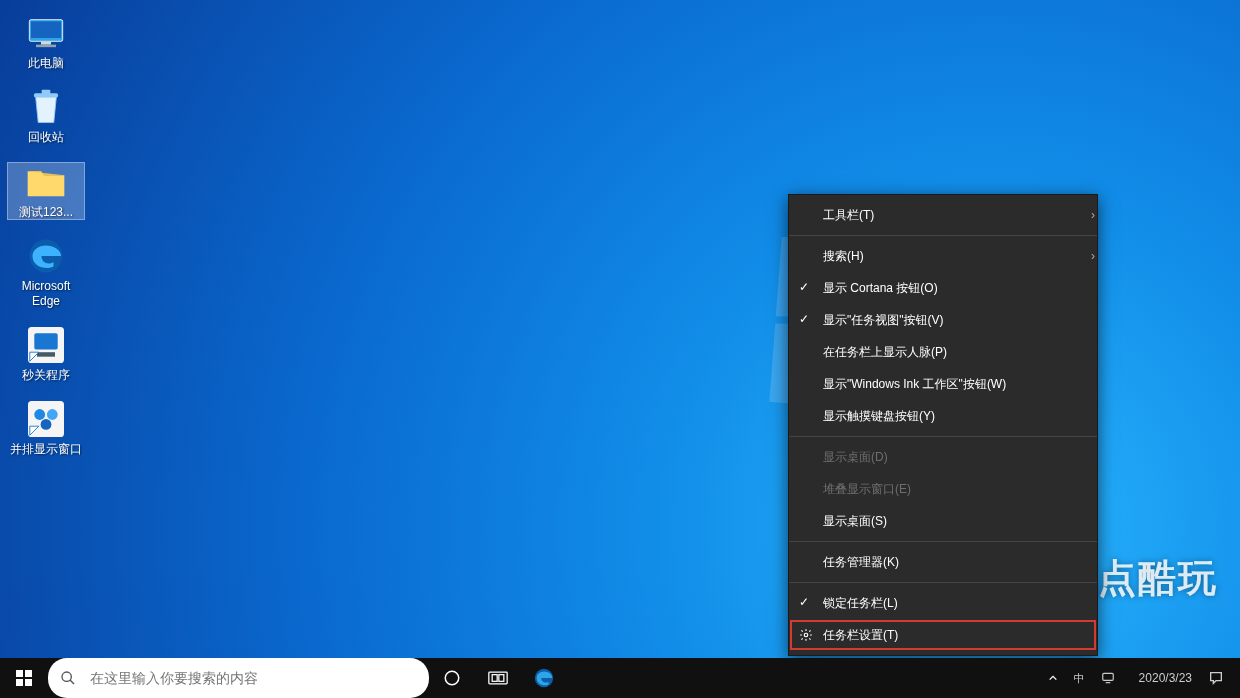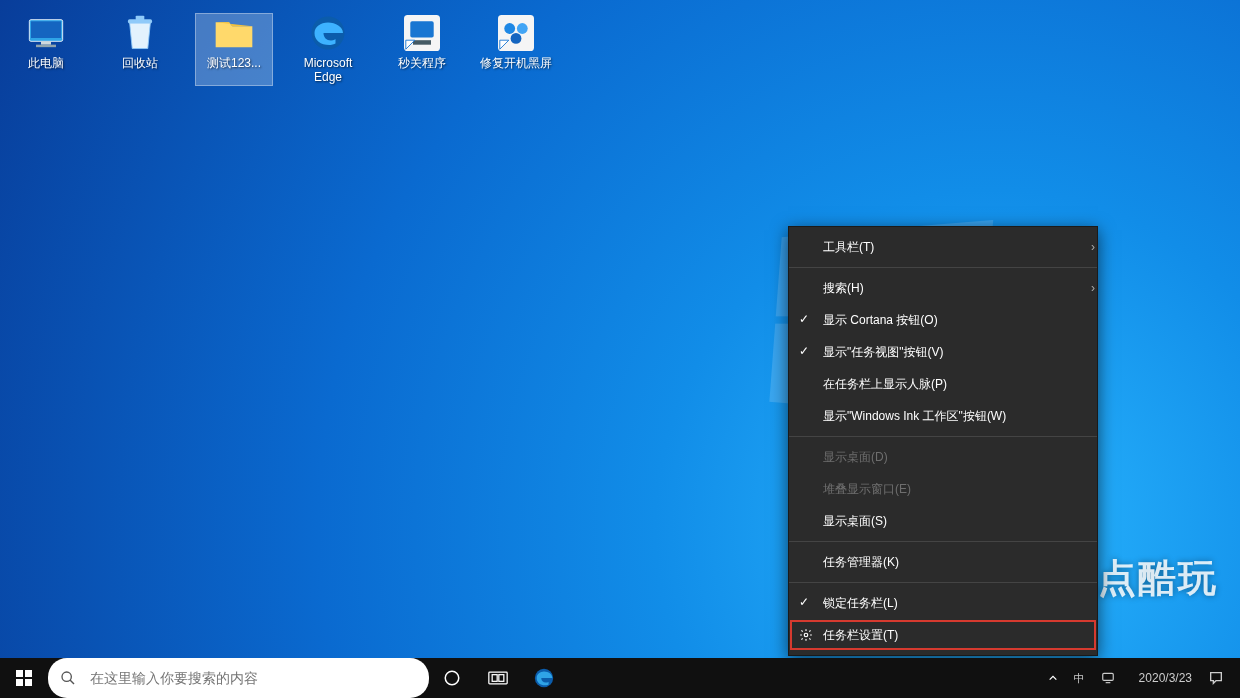--- a/index.html
+++ b/index.html
@@ -11,21 +11,21 @@
     position: absolute; inset: 0; bottom: 40px;
     background: radial-gradient(circle at 80% 80%, #29b6ff 0%, #118de8 30%, #0a6ad0 60%, #083d9a 100%);
   }
   
   .win-logo-bg {
     position:absolute; right:260px; top:230px; width:220px; height:180px;
     display:grid; grid-template-columns:1fr 1fr; grid-template-rows:1fr 1fr;
     gap:8px; opacity:0.15; transform: perspective(400px) rotateY(-20deg) skewX(-5deg);
   }
   .win-logo-bg div { background:#fff; }
-  .icon-grid { position:absolute; top:14px; left:8px; display:flex; gap:18px; }
+  .icon-grid { position:absolute; top:14px; left:8px; display:flex; flex-direction:column; gap:18px; }
   .desktop-icon { width:76px; display:flex; flex-direction:column; align-items:center; gap:4px; color:#fff; text-align:center; cursor:pointer;}
   .desktop-icon.selected { background:rgba(255,255,255,0.25); outline:1px solid rgba(255,255,255,0.5);}
   .desktop-icon .label { font-size:12px; text-shadow:1px 1px 2px rgba(0,0,0,0.6); line-height:1.2; }
   .ic { width:40px; height:38px; display:flex; align-items:center; justify-content:center; }
 
   
   .taskbar { position:absolute; left:0; right:0; bottom:0; height:40px;
     background:#101010; display:flex; align-items:center; color:#fff; }
   .start { width:48px; height:40px; display:flex; align-items:center; justify-content:center; cursor:pointer;}
   .win-icon { width:16px; height:16px; display:grid; grid-template-columns:1fr 1fr; grid-template-rows:1fr 1fr; gap:2px;}
@@ -121,21 +121,21 @@
       <div class="desktop-icon">
         <div class="ic">
           <svg width="36" height="36" viewBox="0 0 40 40">
             <rect width="40" height="40" rx="4" fill="#f5f5f5"></rect>
             <circle cx="13" cy="15" r="6" fill="#1e88e5"></circle>
             <circle cx="27" cy="15" r="6" fill="#42a5f5"></circle>
             <circle cx="20" cy="26" r="6" fill="#1565c0"></circle>
             <path d="M2 38l10-10H2z" fill="#fff" stroke="#1976d2"></path>
           </svg>
         </div>
-        <div class="label">修复开机黑屏</div>
+        <div class="label">并排显示窗口</div>
       </div>
     </div>
 
   <div class="wm-small">搜狐号@笔点酷玩</div>
   <div class="wm-big">笔点酷玩</div>
 
   <div class="ctxmenu" id="ctxmenu">
       <div class="mi">
         <span>工具栏(T)</span>
         <span class="arrow">›</span>
@@ -151,20 +151,23 @@
       </div>
       <div class="mi">
         <span class="chk">✓</span>
         <span>显示"任务视图"按钮(V)</span>
       </div>
       <div class="mi">
         <span>在任务栏上显示人脉(P)</span>
       </div>
       <div class="mi">
         <span>显示"Windows Ink 工作区"按钮(W)</span>
+      </div>
+      <div class="mi">
+        <span>显示触摸键盘按钮(Y)</span>
       </div>
       <div class="sep"></div>
       <div class="mi disabled">
         <span>显示桌面(D)</span>
       </div>
       <div class="mi disabled">
         <span>堆叠显示窗口(E)</span>
       </div>
       <div class="mi">
         <span>显示桌面(S)</span>

